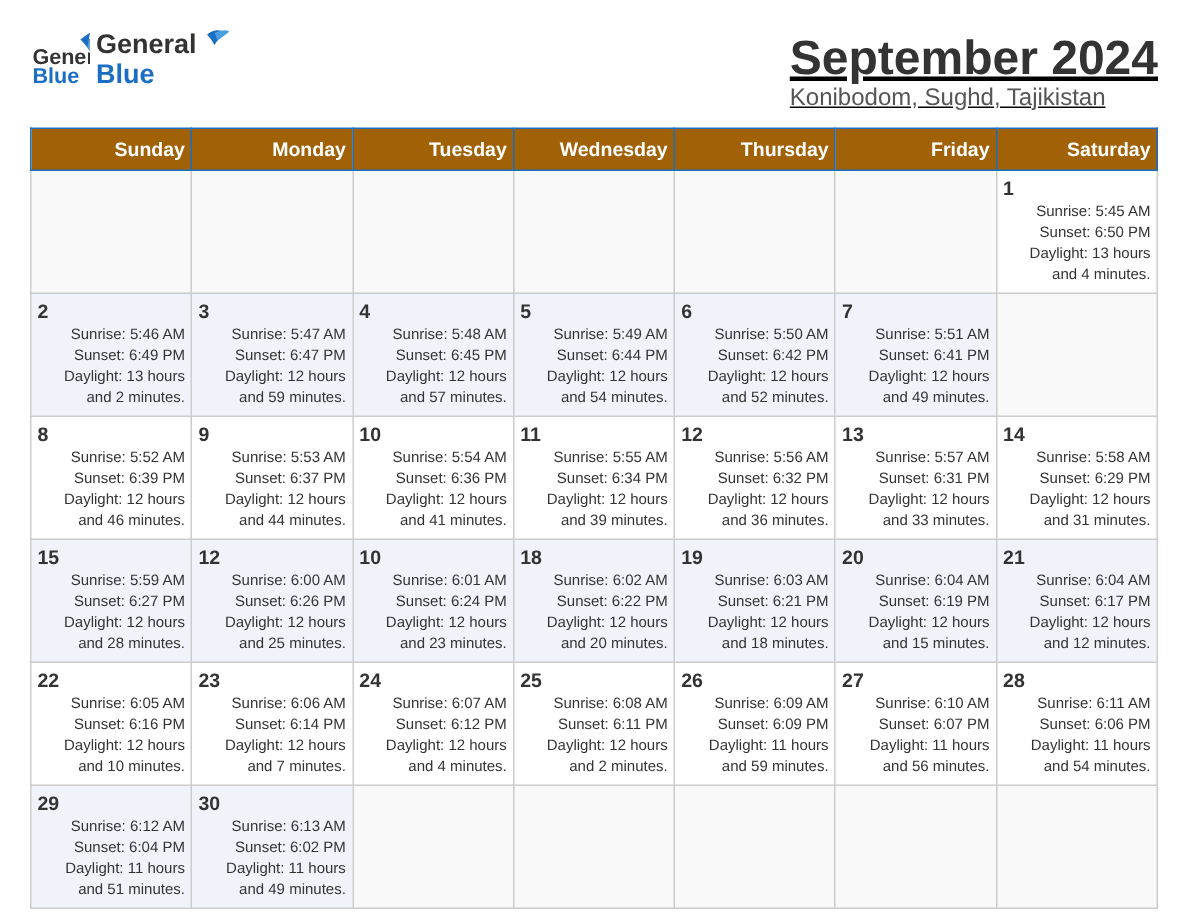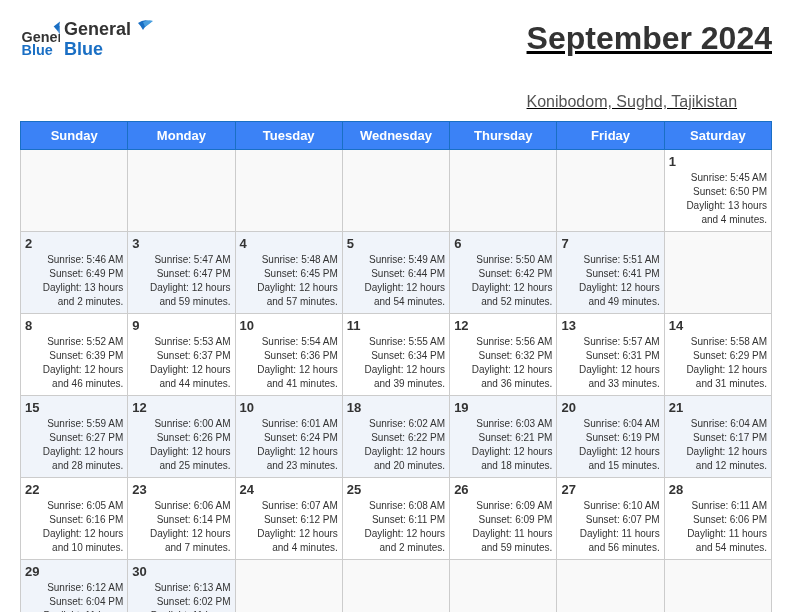--- a/index.html
+++ b/index.html
@@ -21,32 +21,31 @@
       text-decoration: underline;
     }
     .month-title {
       font-size: 32px;
       font-weight: bold;
       color: #333;
     }
     .location-title {
       font-size: 16px;
       color: #555;
-      margin-top: 36px;
     }
     table {
       width: 100%;
       border-collapse: collapse;
       font-size: 11px;
     }
     thead tr th {
-      background-color: #3b82f6;
+      background-color: #a16207;
       color: #fff;
       padding: 6px 4px;
-      text-align: center;
+      text-align: right;
       font-size: 13px;
       font-weight: bold;
       border: 1px solid #1a6fc4;
     }
     tbody tr td {
       border: 1px solid #ccc;
       vertical-align: top;
       padding: 4px;
       width: calc(100% / 7);
       min-height: 80px;

